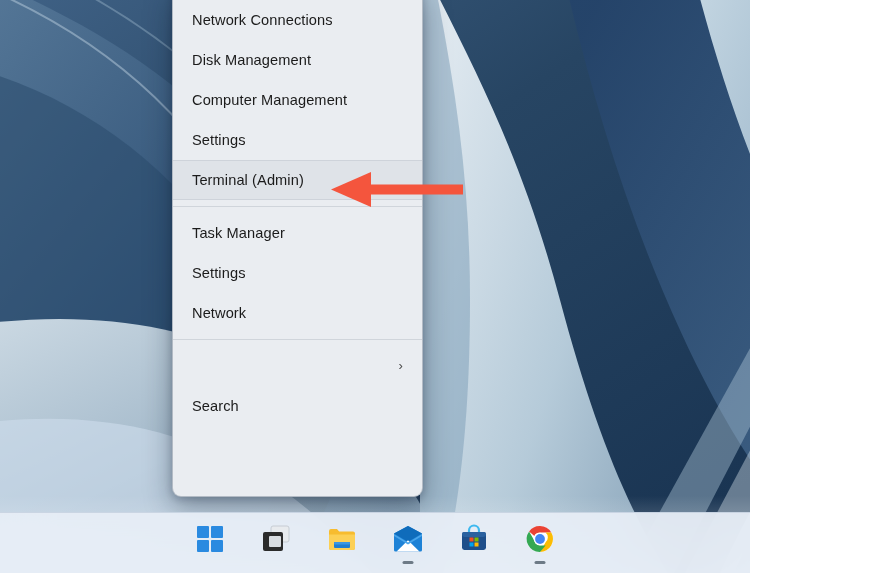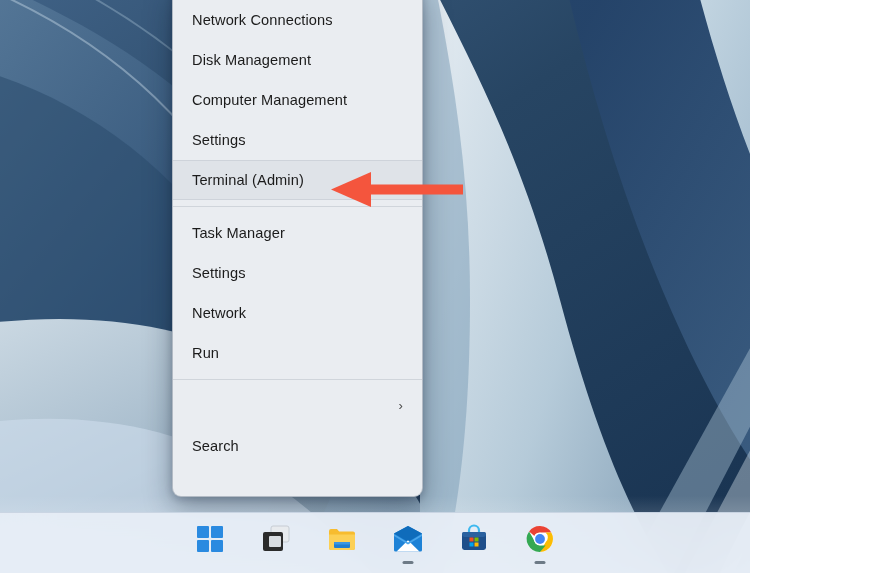--- a/index.html
+++ b/index.html
@@ -218,23 +218,20 @@
 
       <div class="menu-item">
         <span>Settings</span>
       </div>
 
 
       <div class="menu-item">
         <span>Network</span>
       </div>
 
-      <div class="menu-item">
-        <span>Run</span>
-      </div>
 
       <div class="menu-sep"></div>
 
       <div class="menu-item">
         <span class="chev">›</span>
       </div>
 
       <div class="menu-item">
         <span>Search</span>
       </div>

